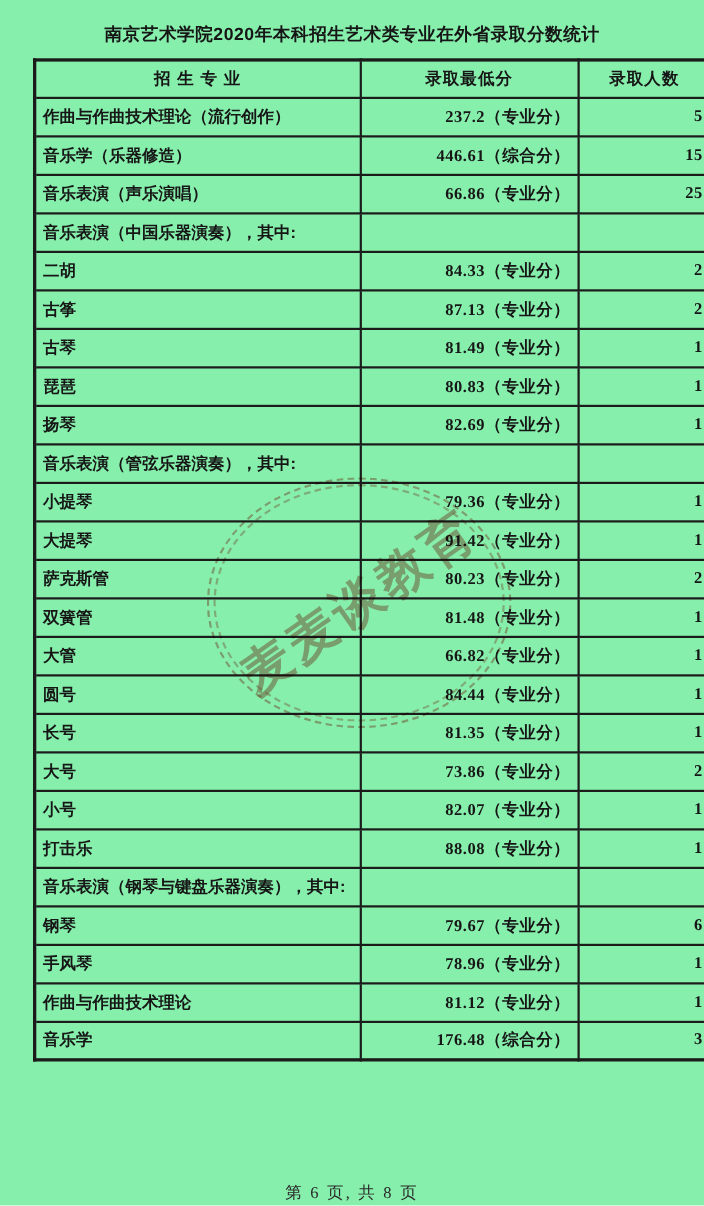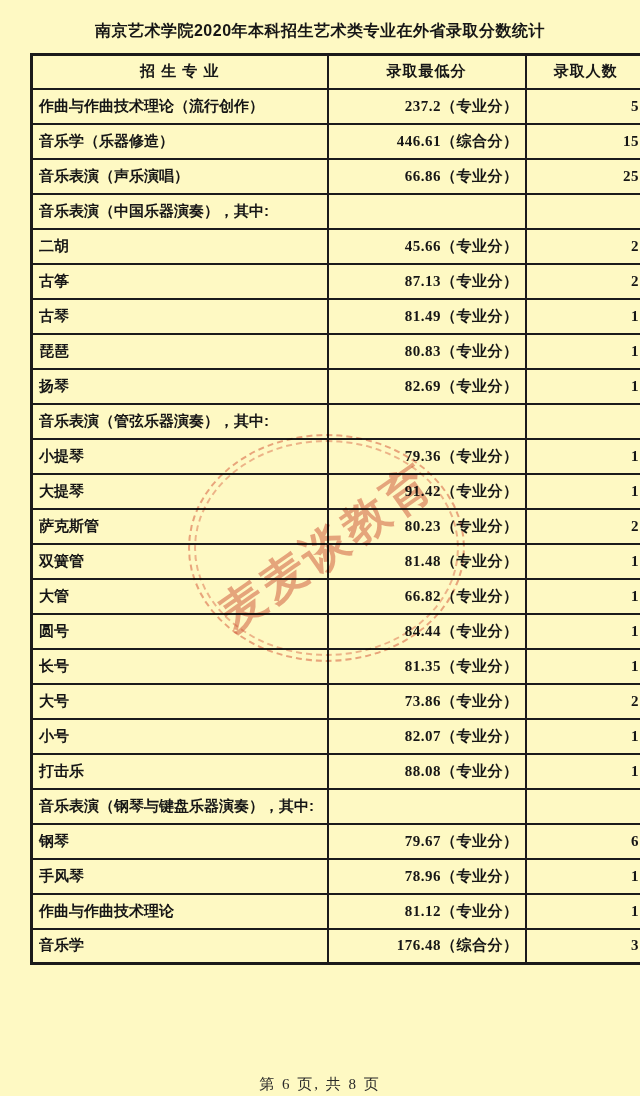--- a/index.html
+++ b/index.html
@@ -5,21 +5,21 @@
   * { box-sizing: border-box; }
   html, body { margin: 0; padding: 0; }
   body {
     width: 640px; height: 1096px;
     background: #ffffff;
     font-family: "Liberation Sans", "DejaVu Sans", sans-serif;
   }
   .page {
     position: relative;
     width: 640px; height: 1096px;
-    background: #fef9c3;
+    background: #86efac;
     overflow: hidden;
   }
   .doc-title {
     position: absolute;
     top: 21px; left: 0;
     width: 640px;
     text-align: center;
     font-size: 16px;
     font-weight: bold;
     color: #161616;
@@ -139,21 +139,21 @@
     </tr>
 
     <tr>
       <td class="cell-name left">音乐表演（中国乐器演奏），其中:</td>
       <td class="cell-score"></td>
       <td class="cell-count"></td>
     </tr>
 
     <tr>
       <td class="cell-name center">二胡</td>
-      <td class="cell-score">45.66（专业分）</td>
+      <td class="cell-score">84.33（专业分）</td>
       <td class="cell-count">2</td>
     </tr>
 
     <tr>
       <td class="cell-name center">古筝</td>
       <td class="cell-score">87.13（专业分）</td>
       <td class="cell-count">2</td>
     </tr>
 
     <tr>

